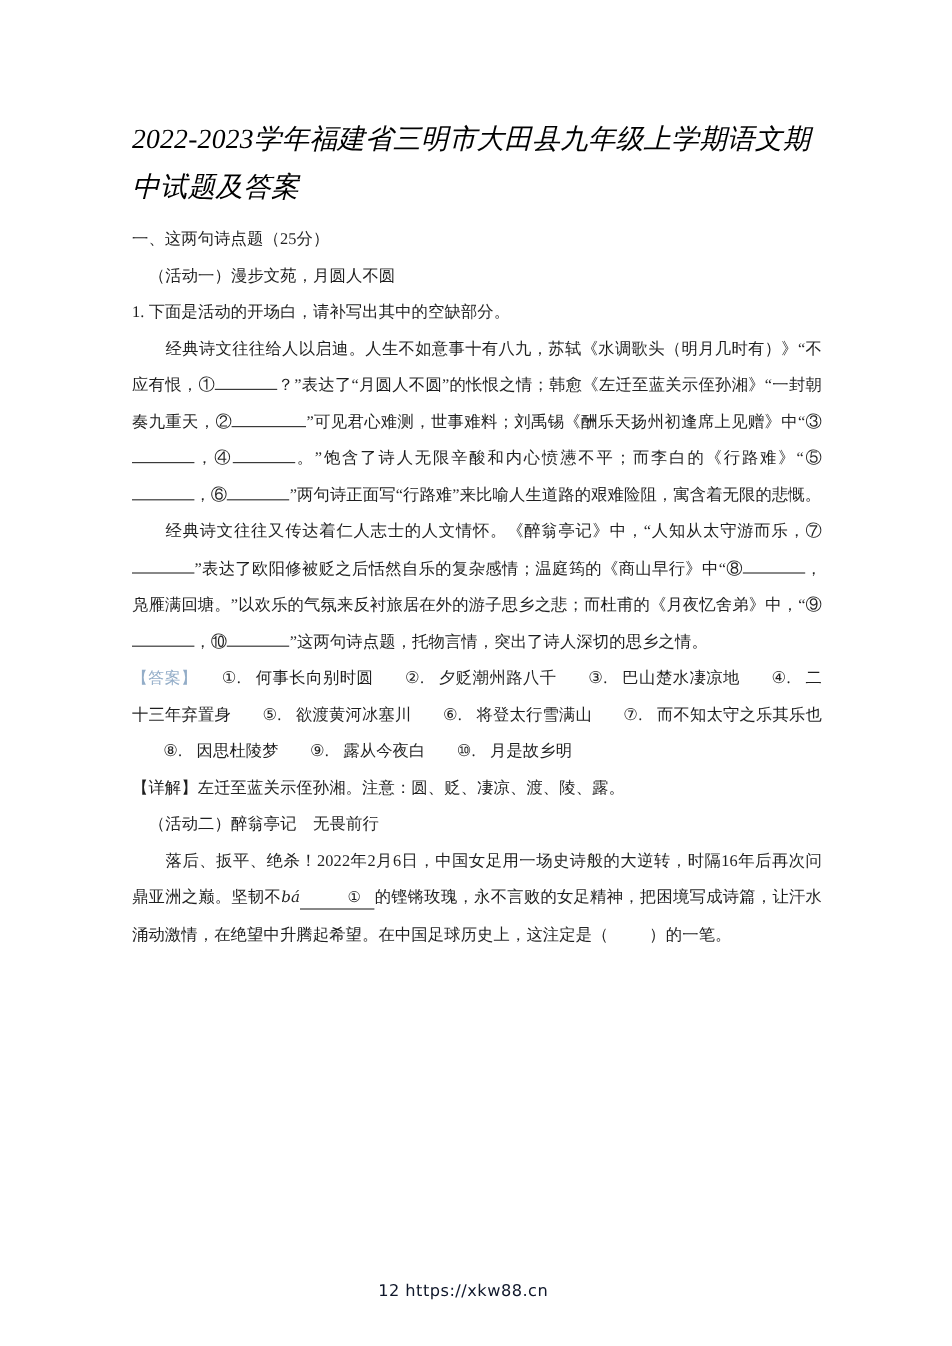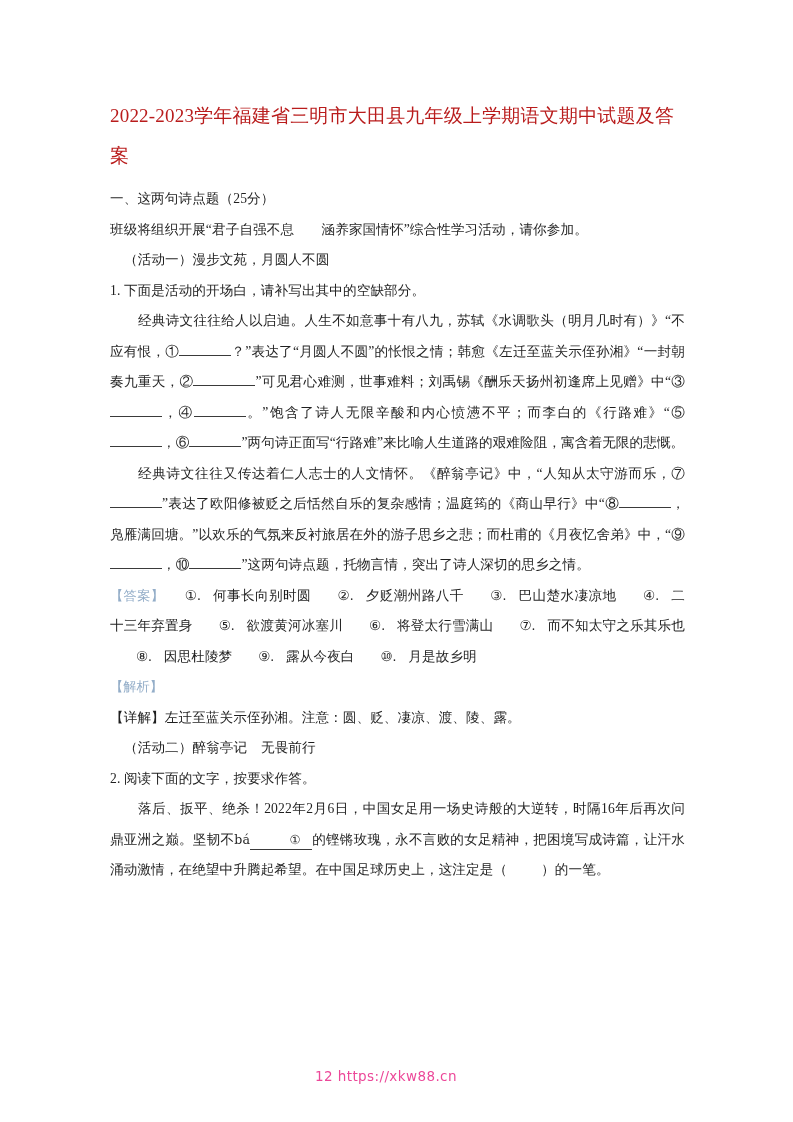--- a/index.html
+++ b/index.html
@@ -24,27 +24,28 @@
   }
   .content {
     position: absolute;
     left: 110px;
     top: 96px;
     width: 575px;
   }
 
   
   .doc-title {
-    font-size: 19px;
+    font-size: 23px;
     line-height: 40px;
     font-weight: 400;
     letter-spacing: 0.2px;
-    color: #b91c1c;
+    color: #000000;
     margin: 0 0 8px 0;
     font-family: "Liberation Serif", "DejaVu Serif", serif;
+    font-style: italic;
   }
 
   
   .p {
     font-size: 13.6px;
     line-height: 30.5px;
     margin: 0;
     color: #1f1f1f;
     text-align: justify;
     text-justify: inter-ideograph;
@@ -62,21 +63,21 @@
   
   .blank {
     display: inline-block;
     border-bottom: 1px solid #3a3a3a;
     vertical-align: baseline;
   }
   .blank.w-md { width: 52px; }
   .blank.w-lg { width: 62px; }
 
   
-  .py { font-family: "DejaVu Serif", serif; font-size: 12.6px; }
+  .py { font-style: italic; font-family: "DejaVu Serif", serif; font-size: 12.6px; }
   .nblank {
     display: inline-block;
     border-bottom: 1px solid #3a3a3a;
     text-align: center;
     font-size: 12.4px;
     line-height: 18px;
     vertical-align: baseline;
   }
   .nblank.w1 { width: 62px; }
   .nblank.w2 { width: 60px; }
@@ -95,53 +96,50 @@
 
   
   .watermark {
     position: absolute;
     left: 0;
     top: 1068px;
     width: 772px;
     text-align: center;
     font-family: "DejaVu Sans", sans-serif;
     font-size: 13.5px;
-    color: #ec4899;
+    color: #0f172a;
     letter-spacing: 0.4px;
   }
 </style>
 </head>
 <body>
 
 <div class="page">
   <div class="content">
 
     <h1 class="doc-title">2022-2023学年福建省三明市大田县九年级上学期语文期中试题及答案</h1>
 
     <p class="p">一、这两句诗点题（25分）</p>
 
-    <p class="p">班级将组织开展“君子自强不息　　涵养家国情怀”综合性学习活动，请你参加。</p>
 
     <p class="p indent1">（活动一）漫步文苑，月圆人不圆</p>
 
     <p class="p">1.  下面是活动的开场白，请补写出其中的空缺部分。</p>
 
     <p class="p indent2"><span>经典诗文往往给人以启迪。人生不如意事十有八九，苏轼《水调歌头（明月几时有）》“不应有恨，</span><span><span>①</span><span class="blank w-md"></span></span><span>？”表达了“月圆人不圆”的怅恨之情；韩愈《左迁至蓝关示侄孙湘》“一封朝奏九重天，</span><span><span>②</span><span class="blank w-lg"></span></span><span>”可见君心难测，世事难料；刘禹锡《酬乐天扬州初逢席上见赠》中“</span><span><span>③</span><span class="blank w-md"></span></span><span>，</span><span><span>④</span><span class="blank w-md"></span></span><span>。”饱含了诗人无限辛酸和内心愤懑不平；而李白的《行路难》“</span><span><span>⑤</span><span class="blank w-md"></span></span><span>，</span><span><span>⑥</span><span class="blank w-md"></span></span><span>”两句诗正面写“行路难”来比喻人生道路的艰难险阻，寓含着无限的悲慨。</span></p>
 
     <p class="p indent2"><span>经典诗文往往又传达着仁人志士的人文情怀。《醉翁亭记》中，“人知从太守游而乐，</span><span><span>⑦</span><span class="blank w-md"></span></span><span>”表达了欧阳修被贬之后恬然自乐的复杂感情；温庭筠的《商山早行》中“</span><span><span>⑧</span><span class="blank w-md"></span></span><span>，凫雁满回塘。”以欢乐的气氛来反衬旅居在外的游子思乡之悲；而杜甫的《月夜忆舍弟》中，“</span><span><span>⑨</span><span class="blank w-md"></span></span><span>，</span><span><span>⑩</span><span class="blank w-md"></span></span><span>”这两句诗点题，托物言情，突出了诗人深切的思乡之情。</span></p>
 
     <p class="p"><span class="lbl-blue">【答案】</span><span class="gap"></span><span id="answers-list"><span><span>①.</span><span class="gap-sm"></span><span>何事长向别时圆</span></span><span class="gap-lg"></span><span><span>②.</span><span class="gap-sm"></span><span>夕贬潮州路八千</span></span><span class="gap-lg"></span><span><span>③.</span><span class="gap-sm"></span><span>巴山楚水凄凉地</span></span><span class="gap-lg"></span><span><span>④.</span><span class="gap-sm"></span><span>二十三年弃置身</span></span><span class="gap-lg"></span><span><span>⑤.</span><span class="gap-sm"></span><span>欲渡黄河冰塞川</span></span><span class="gap-lg"></span><span><span>⑥.</span><span class="gap-sm"></span><span>将登太行雪满山</span></span><span class="gap-lg"></span><span><span>⑦.</span><span class="gap-sm"></span><span>而不知太守之乐其乐也</span></span><span class="gap-lg"></span><span><span>⑧.</span><span class="gap-sm"></span><span>因思杜陵梦</span></span><span class="gap-lg"></span><span><span>⑨.</span><span class="gap-sm"></span><span>露从今夜白</span></span><span class="gap-lg"></span><span><span>⑩.</span><span class="gap-sm"></span><span>月是故乡明</span></span></span></p>
 
-    <p class="p"><span class="lbl-blue">【解析】</span></p>
 
     <p class="p">【详解】左迁至蓝关示侄孙湘。注意：圆、贬、凄凉、渡、陵、露。</p>
 
     <p class="p indent1">（活动二）醉翁亭记　无畏前行</p>
 
-    <p class="p">2.  阅读下面的文字，按要求作答。</p>
 
     <p class="p indent2"><span>落后、扳平、绝杀！2022年2月6日，中国女足用一场史诗般的大逆转，时隔16年后再次问鼎亚洲之巅。坚韧不</span><span class="py">bá</span><span class="nblank w1">①</span><span>的铿锵玫瑰，永不言败的女足精神，把困境写成诗篇，让汗水涌动激情，在绝望中升腾起希望。在中国足球历史上，这注定是（</span><span class="paren-blank"></span><span>）的一笔。</span></p>
 
 
   </div>
 
   <div class="watermark">12 https://xkw88.cn</div>
 </div>
 
 </body></html>

